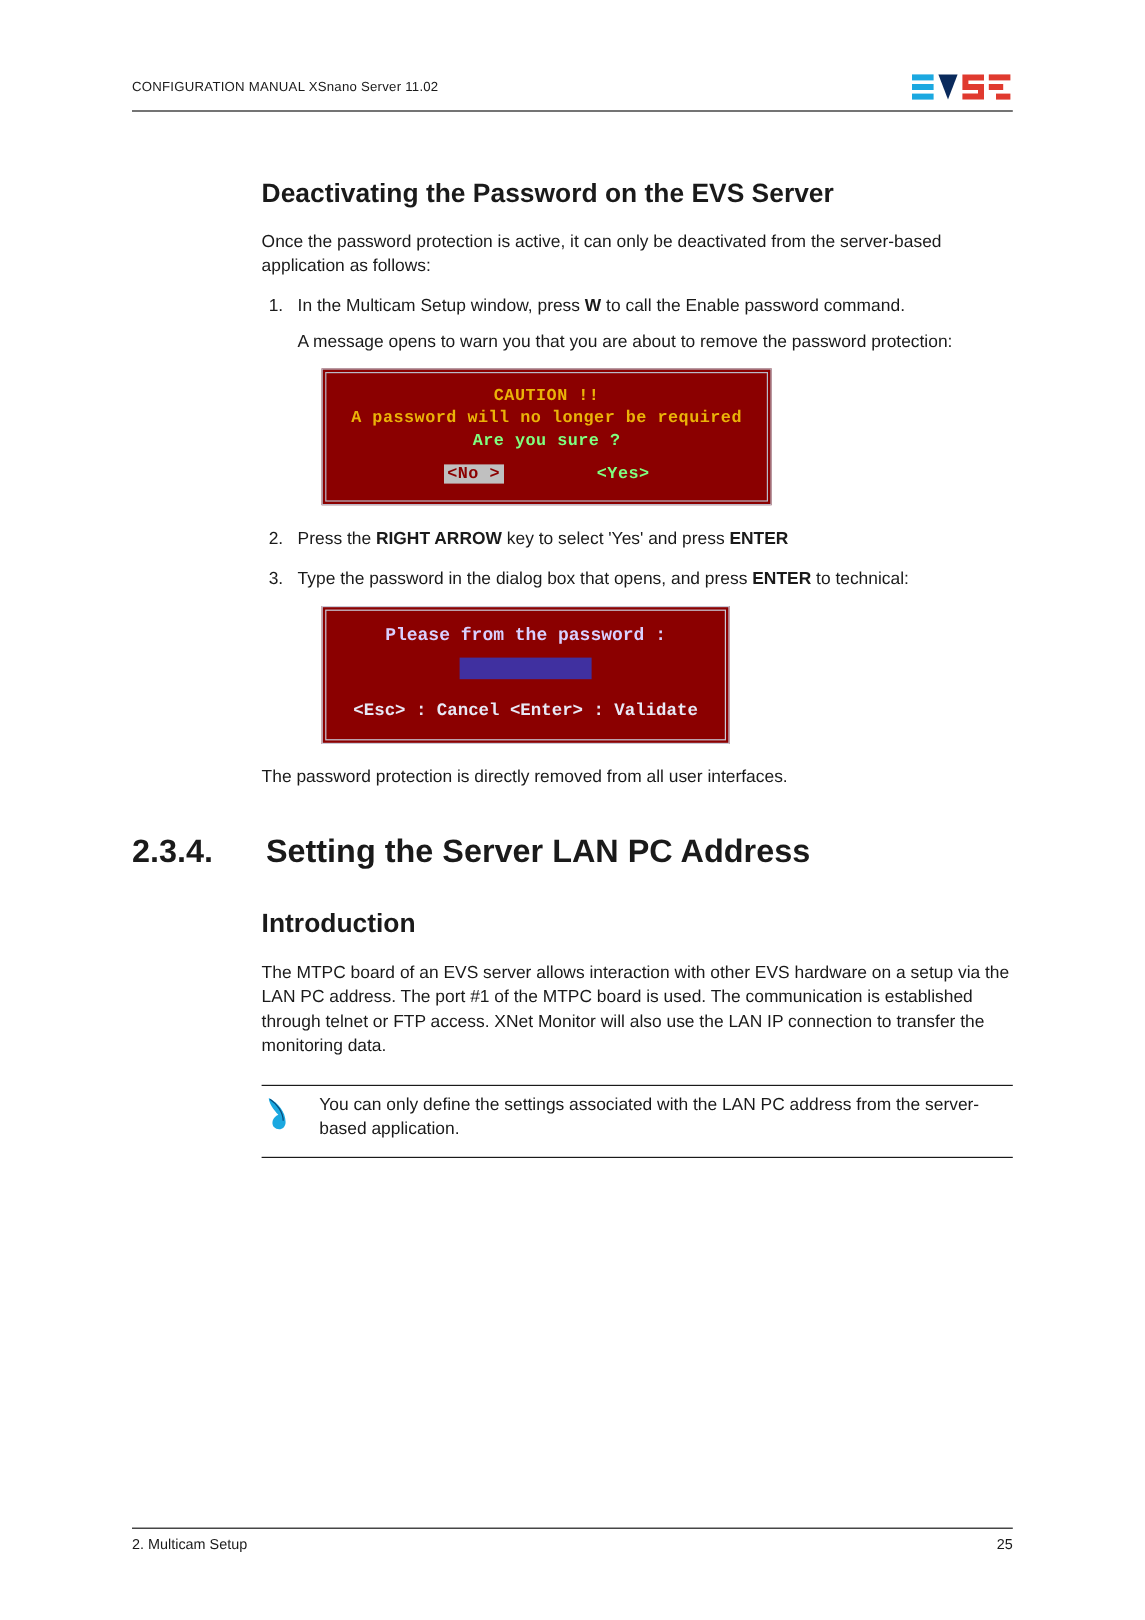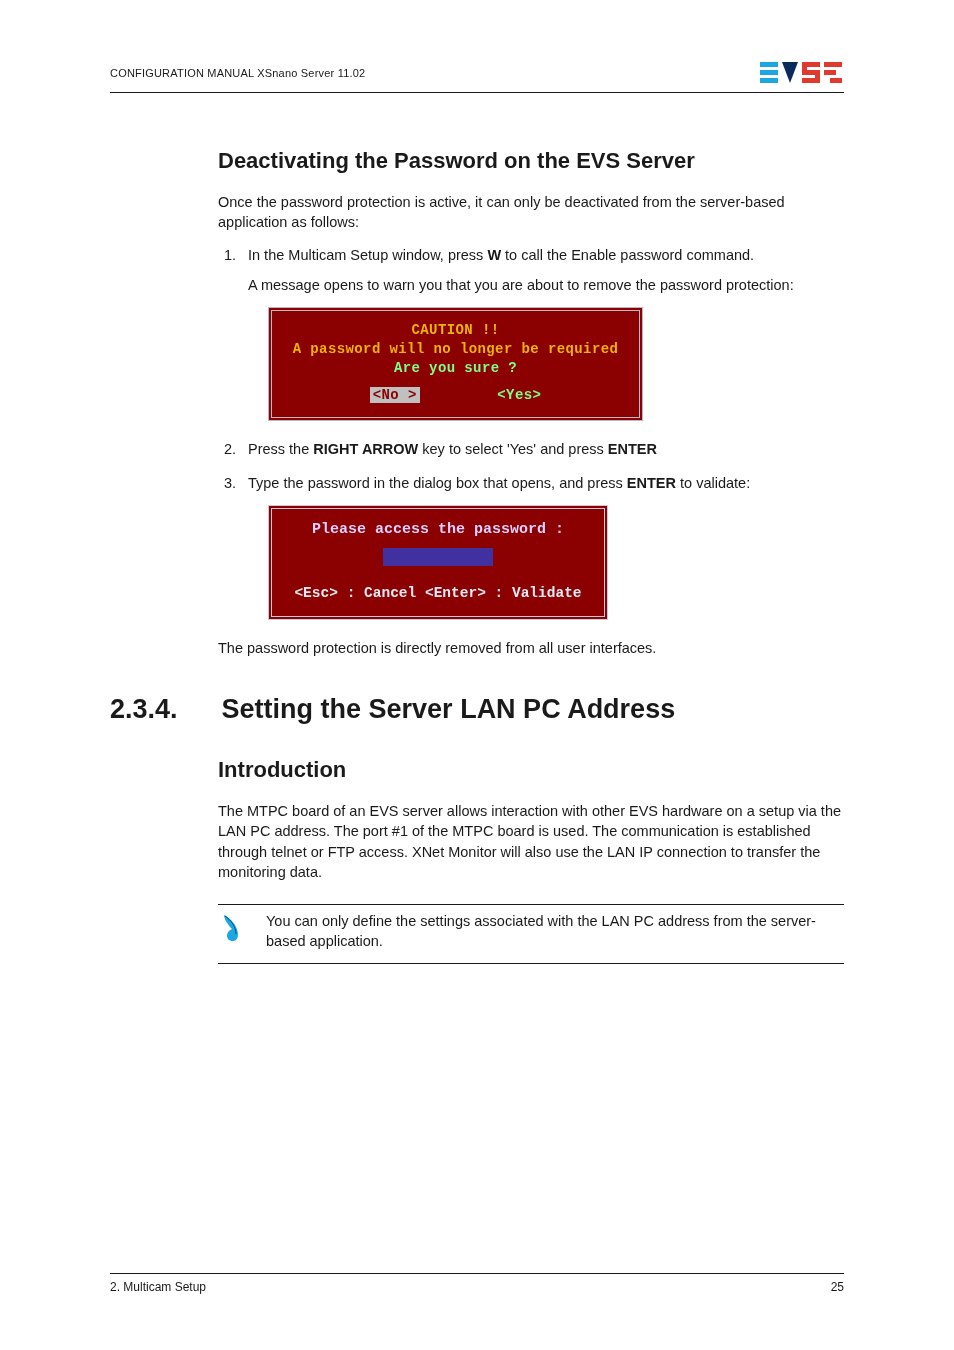--- a/index.html
+++ b/index.html
@@ -188,24 +188,24 @@
             <span class="green">&lt;Yes&gt;</span>
           </div>
         </div>
       </li>
 
       <li>
         <span>Press the </span><b>RIGHT ARROW</b><span> key to select 'Yes' and press </span><b>ENTER</b>
       </li>
 
       <li>
-        <span>Type the password in the dialog box that opens, and press </span><b>ENTER</b><span> to validate:</span>
+        <span>Type the password in the dialog box that opens, and press </span><b>ENTER</b><span> to technical:</span>
 
         <div class="termbox2">
-          <div>Please access the password :</div>
+          <div>Please from the password :</div>
           <div><span class="inputcell"></span></div>
           <div class="bottom">&lt;Esc&gt; : Cancel &lt;Enter&gt; : Validate</div>
         </div>
       </li>
     </ol>
 
     <p>The password protection is directly removed from all user interfaces.</p>
   </div>
 
   <div class="section-row">

